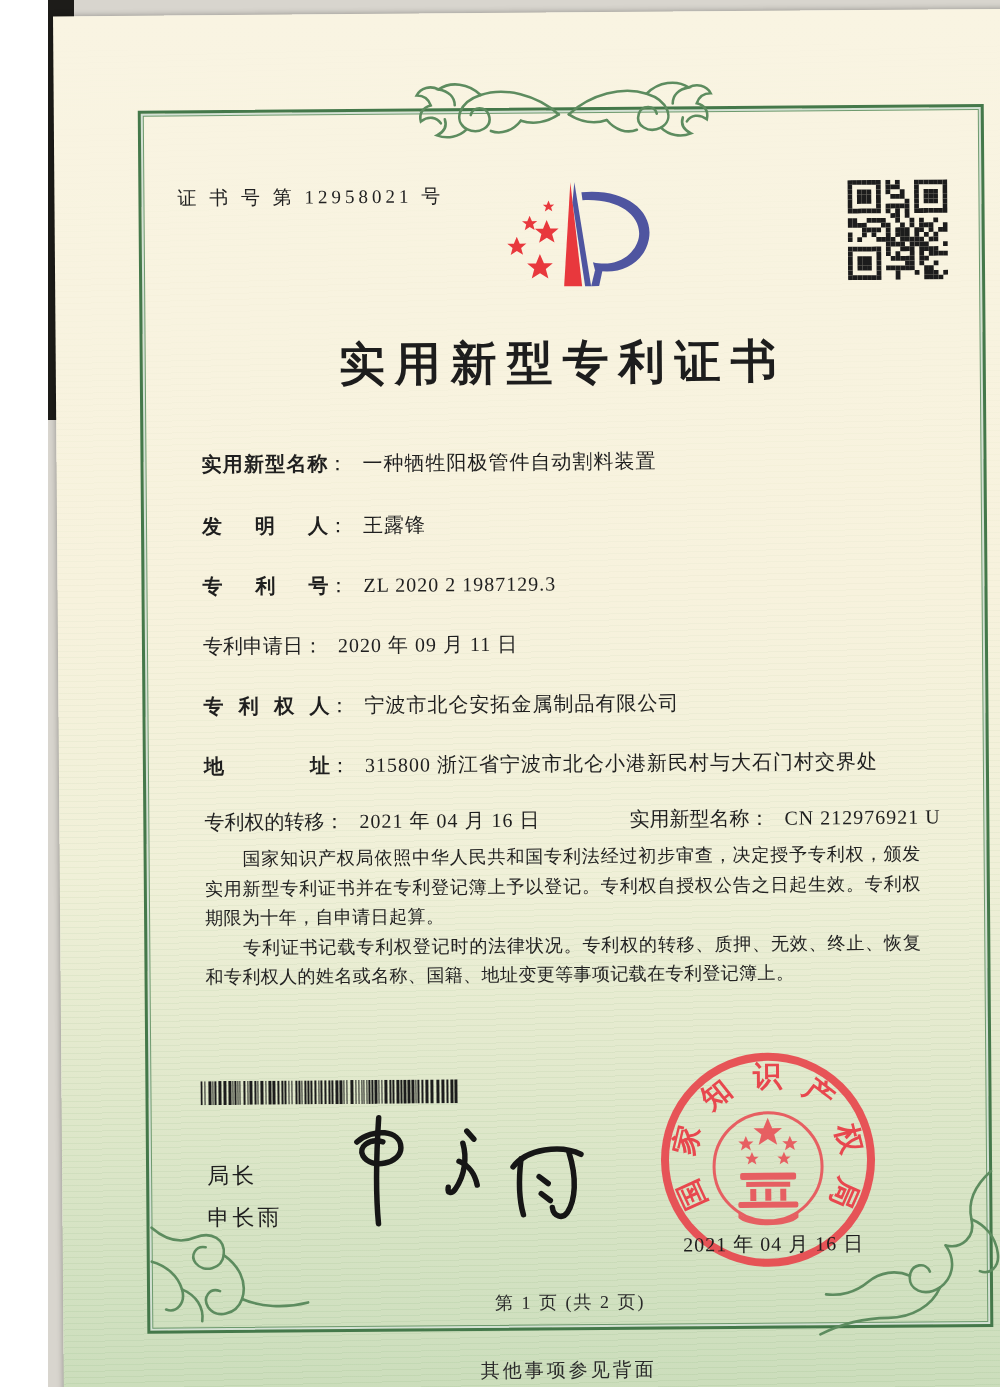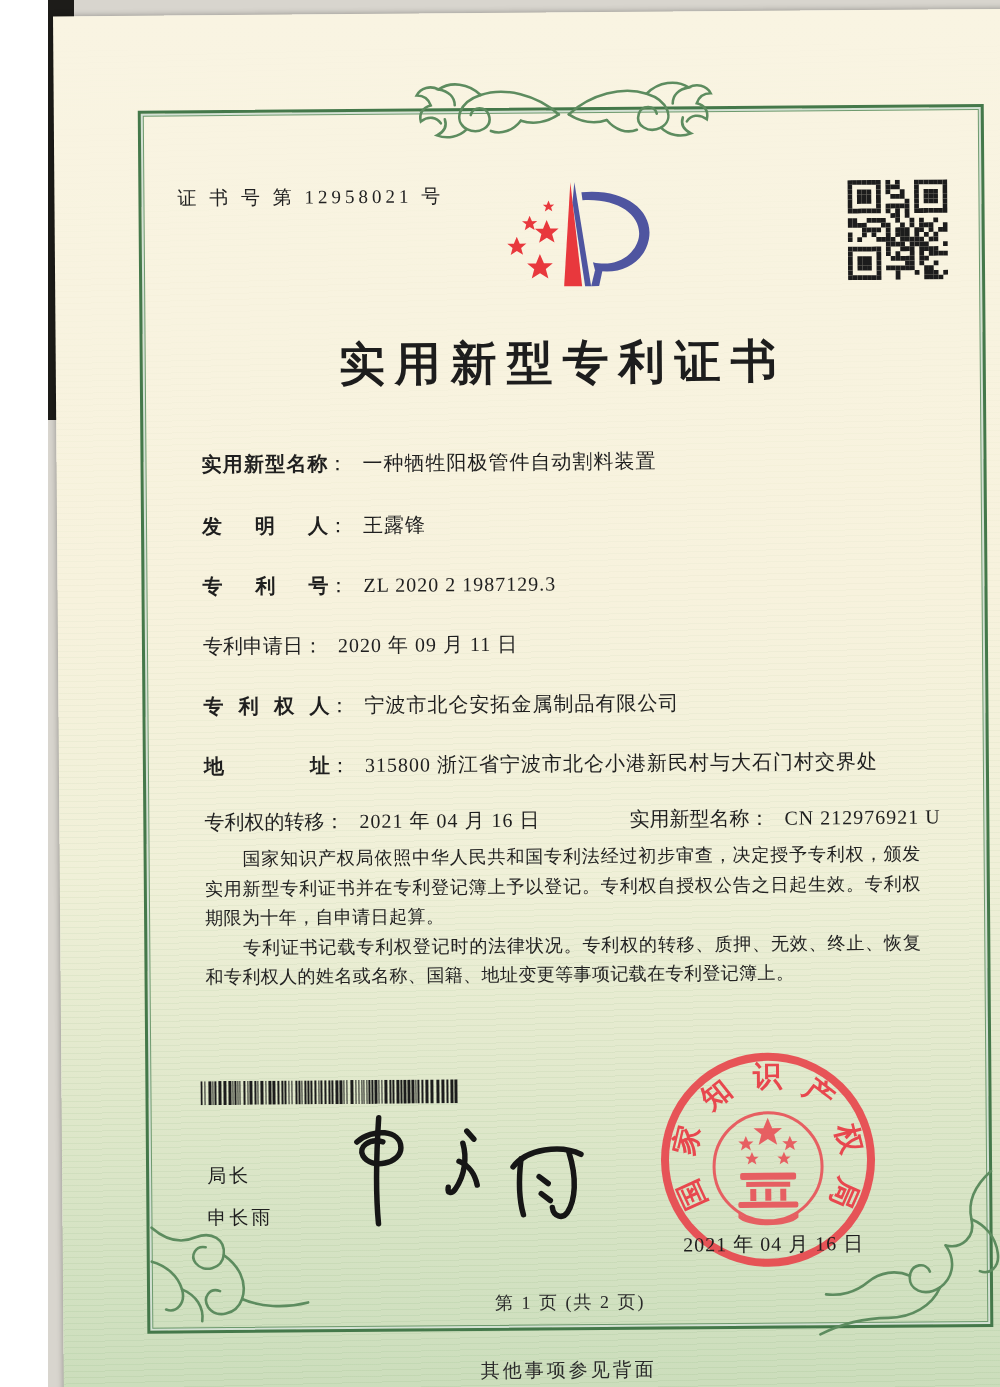--- a/index.html
+++ b/index.html
@@ -45,21 +45,21 @@
   .lbl.j { width:126px; text-align:justify; text-align-last:justify;font-weight:bold; }
   .colon { margin-right:10px; }
   .val { letter-spacing:1px; }
   .pair2 { margin-left:84px; }
 
   .paras { position:absolute; left:58px; top:732px; width:716px; font-size:18px; line-height:29.5px; color:#222; letter-spacing:0.4px; text-align:justify; }
   .paras p { text-indent:2.1em; }
 
   .barcode { position:absolute; left:52px; top:968px; }
 
-  .director { position:absolute; left:58px; top:1042px; font-size:19px; line-height:42px; color:#1f1f1f; letter-spacing:3px; }
+  .director { position:absolute; left:58px; top:1042px; font-size:22px; line-height:42px; color:#1f1f1f; letter-spacing:3px; }
   .signature { position:absolute; left:168px; top:990px; }
 
   .seal { position:absolute; left:504px; top:936px; }
   .seal-date { position:absolute; left:506px; top:1122px; width:236px; text-align:center; font-size:20px; color:#1e1e1e; letter-spacing:1px; }
 
   .page-ind { position:absolute; left:0; top:1180px; width:100%; text-align:center; font-size:18px; letter-spacing:2px; color:#2a2a2a; }
 
   .back-note { position:absolute; left:0; top:1345px; width:100%; text-align:center; font-size:19px; letter-spacing:3px; color:#2a2a2a; }
 </style>
 </head>

